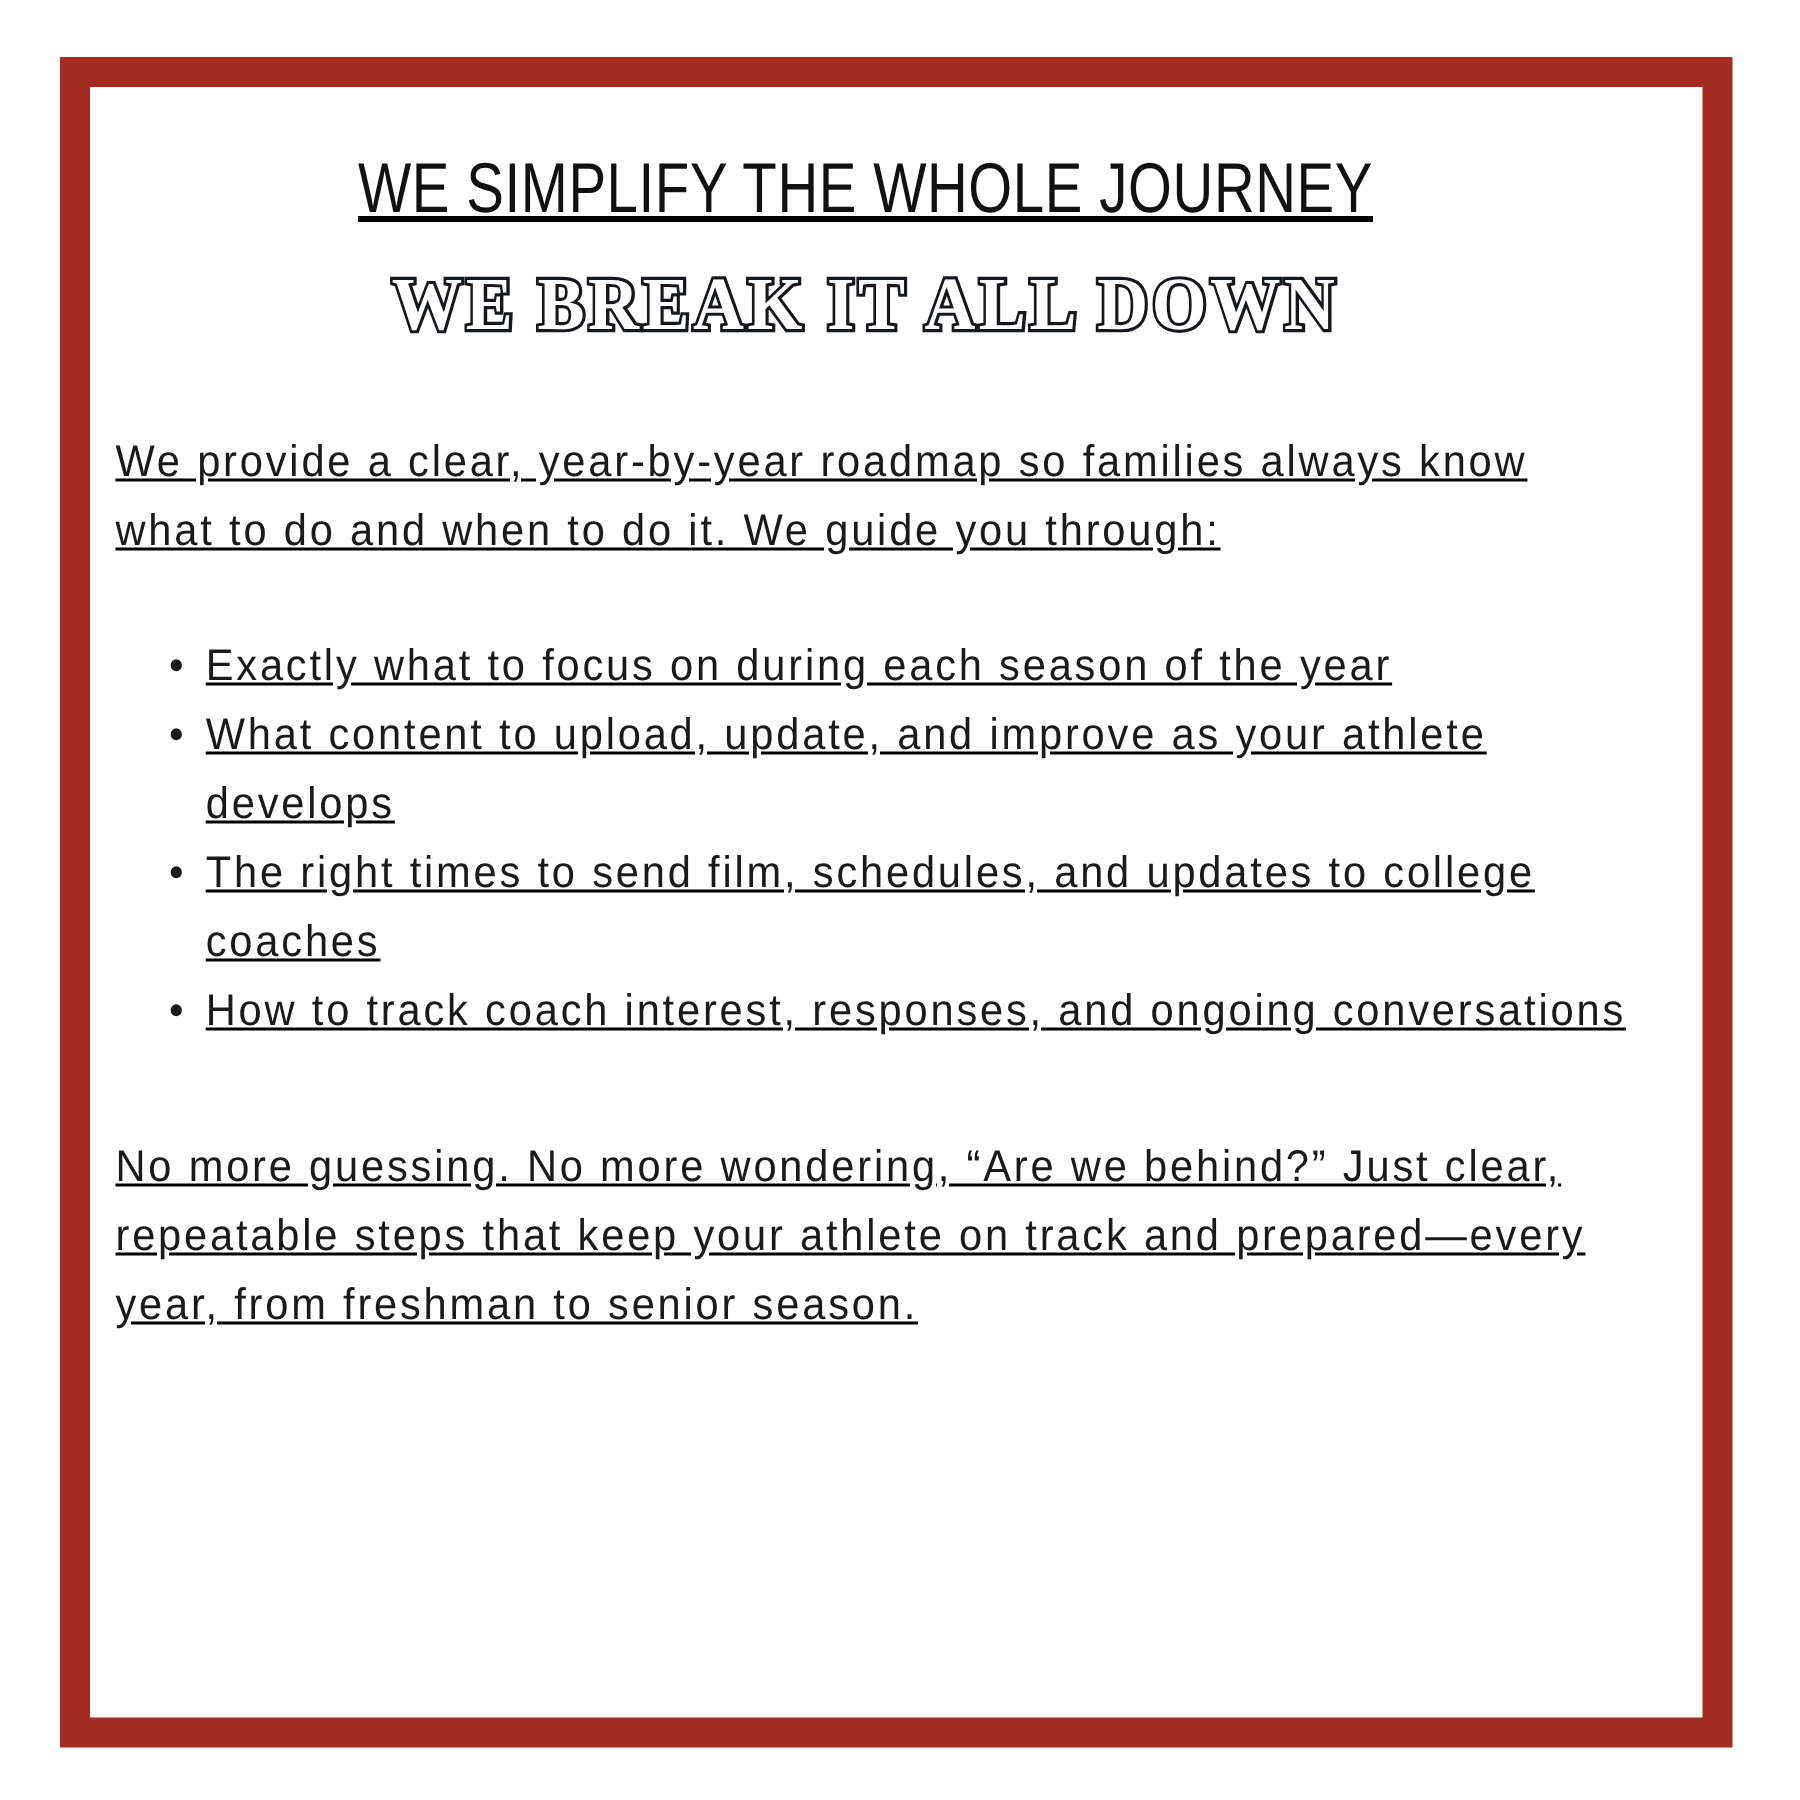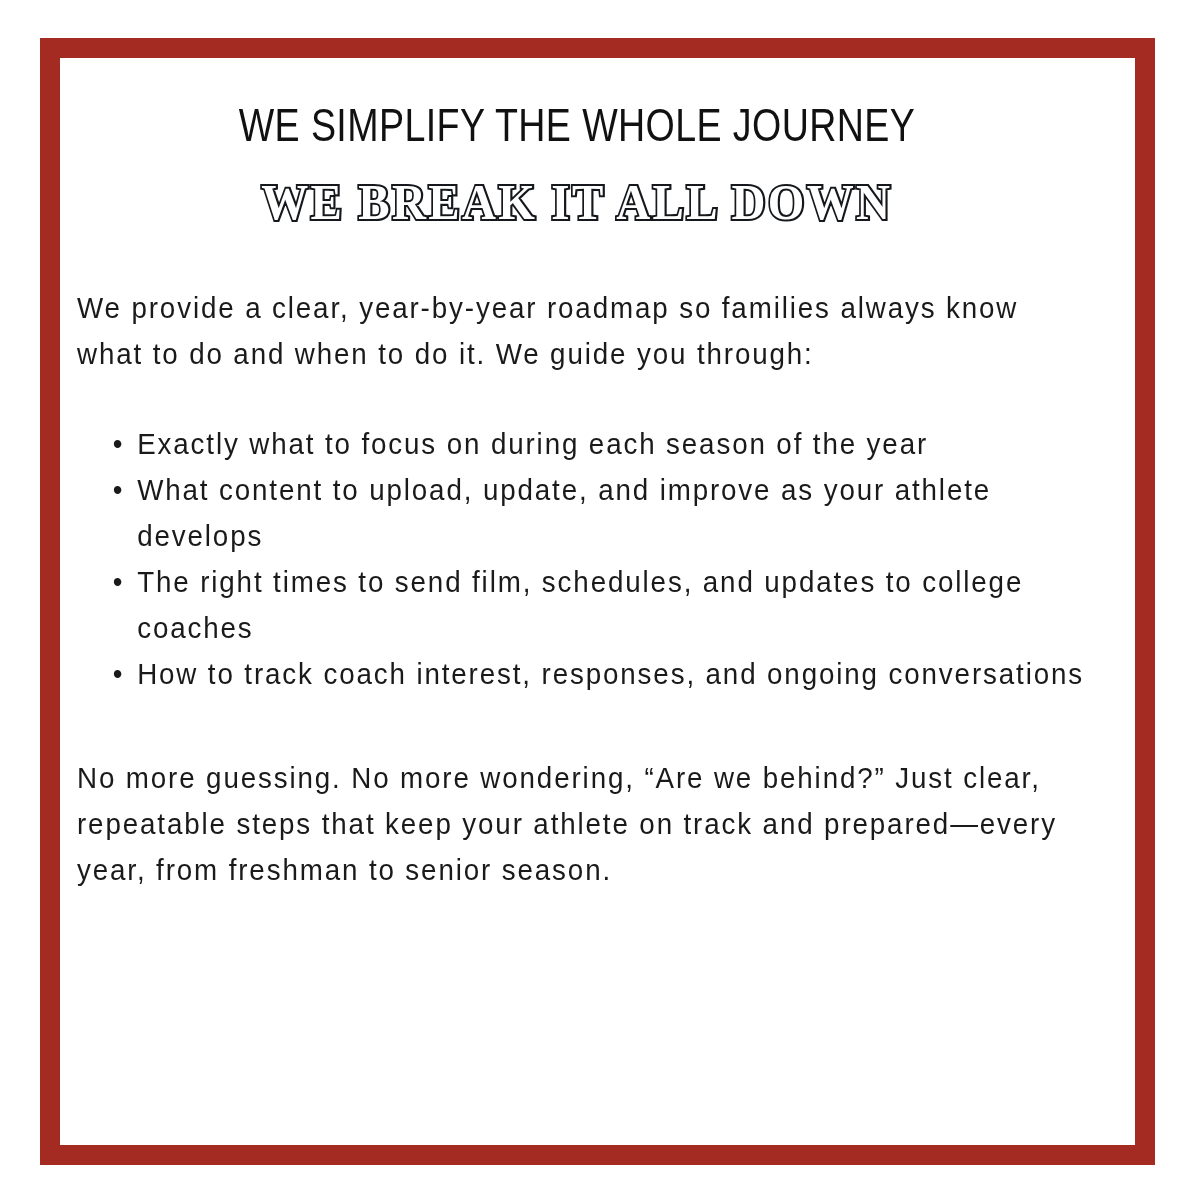--- a/index.html
+++ b/index.html
@@ -34,20 +34,21 @@
     background: #ffffff;
   }
 
   
   #content {
     position: absolute;
     left: 77px;
     top: 100px;
     width: 1000px;
     box-sizing: border-box;
+    text-decoration: underline;
   }
 
   
   .heading-main {
     text-align: center;
     font-family: "Liberation Sans", sans-serif;
     font-size: 47px;
     font-weight: 400;
     color: #111111;
     letter-spacing: 0.5px;

